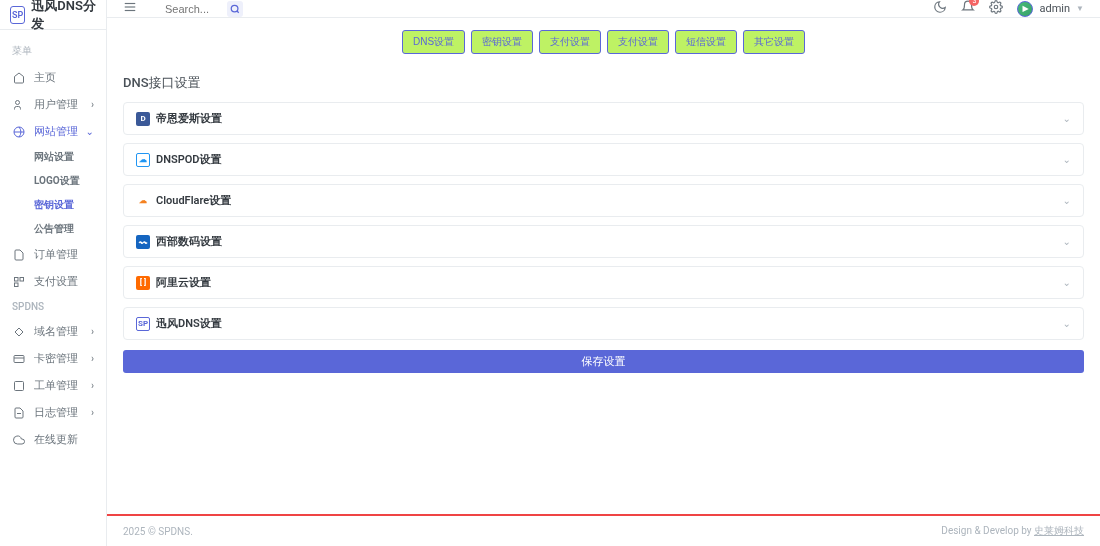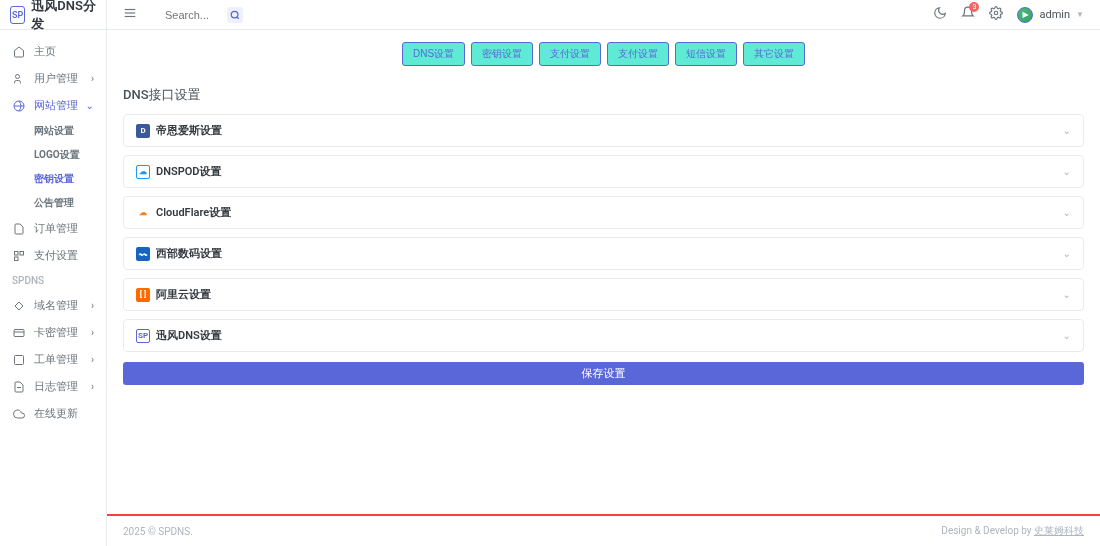--- a/index.html
+++ b/index.html
@@ -20,37 +20,37 @@
     .menu-item.active { color: #5a67d8; }
     .menu-item .icon { width: 14px; height: 14px; margin-right: 8px; display: flex; align-items: center; justify-content: center; }
     .menu-item .chevron { margin-left: auto; font-size: 10px; }
     .submenu { padding-left: 20px; font-weight: bold; }
     .submenu .menu-item { padding: 5px 12px 5px 14px; font-size: 10px; }
     
     
     .main { flex: 1; display: flex; flex-direction: column; background: #fff; }
     
     
-    .topbar { display: flex; align-items: center; padding: 6px 16px; border-bottom: 1px solid #e9ecef; height: 30px; }
+    .topbar { display: flex; align-items: center; padding: 6px 16px; border-bottom: 1px solid #e9ecef; height: 18px; }
     .hamburger { cursor: pointer; margin-right: 20px; color: #6c757d; }
     .search-wrap { display: flex; align-items: center; }
     .search-input { border: none; background: transparent; padding: 4px 8px; font-size: 11px; width: 70px; outline: none; color: #6c757d; }
     .search-btn { background: #eef0fb; border: none; width: 16px; height: 16px; border-radius: 3px; display: flex; align-items: center; justify-content: center; cursor: pointer; color: #5a67d8; font-size: 8px; }
     .topbar-right { margin-left: auto; display: flex; align-items: center; gap: 14px; }
     .topbar-icon { cursor: pointer; color: #6c757d; position: relative; }
     .badge { position: absolute; top: -4px; right: -4px; background: #f56565; color: #fff; font-size: 7px; width: 10px; height: 10px; border-radius: 50%; display: flex; align-items: center; justify-content: center; }
     .user-chip { display: flex; align-items: center; gap: 6px; cursor: pointer; }
     .avatar { width: 16px; height: 16px; border-radius: 50%; background: linear-gradient(135deg, #48bb78, #38a169); border: 1px solid #5a67d8; display: flex; align-items: center; justify-content: center; color: #fff; font-size: 8px; }
     .user-name { font-size: 11px; color: #495057; }
     
     
     .content { flex: 1; padding: 12px 16px; background: #fff; }
     
     .tabs { display: flex; gap: 6px; justify-content: center; margin-bottom: 20px; }
-    .tab { border: 1px solid #5a67d8; color: #5a67d8; background: #5eead4; padding: 4px 10px; font-size: 10px; border-radius: 3px; cursor: pointer; }
+    .tab { border: 1px solid #5a67d8; color: #5a67d8; background: #bef264; padding: 4px 10px; font-size: 10px; border-radius: 3px; cursor: pointer; }
     
     .page-title { font-size: 13px; color: #495057; margin-bottom: 10px; font-weight: 500; }
     
     .accordion-item { border: 1px solid #e9ecef; border-radius: 4px; margin-bottom: 8px; background: #fff; }
     .accordion-header { display: flex; align-items: center; padding: 8px 12px; cursor: pointer; }
     .provider-icon { width: 14px; height: 14px; margin-right: 6px; border-radius: 2px; display: flex; align-items: center; justify-content: center; font-size: 8px; font-weight: bold; color: #fff; }
     .provider-label { font-size: 11px; font-weight: 600; color: #343a40; }
     .accordion-chevron { margin-left: auto; color: #adb5bd; font-size: 10px; }
     
     .save-btn { display: block; width: 100%; background: #5a67d8; color: #fff; border: none; padding: 4px; font-size: 11px; border-radius: 3px; cursor: pointer; margin-top: 10px; }
@@ -74,20 +74,21 @@
 <body>
 
 <div class="container">
 
   <aside class="sidebar sidebar-wide" style="width:107px;min-width:107px">
     <div class="brand">
       <div class="brand-logo">SP</div>
       <div class="brand-text">迅风DNS分发</div>
     </div>
     <nav class="menu">
+      <div class="menu-header">菜单</div>
 
       <div class="menu-item">
         <span class="icon">
             <svg class="ico-svg" viewBox="0 0 24 24" fill="none" stroke="currentColor" stroke-width="2">
               <path d="M3 9l9-7 9 7v11a2 2 0 01-2 2H5a2 2 0 01-2-2z"></path>
             </svg>
           </span>
         <span>主页</span>
       </div>
 

